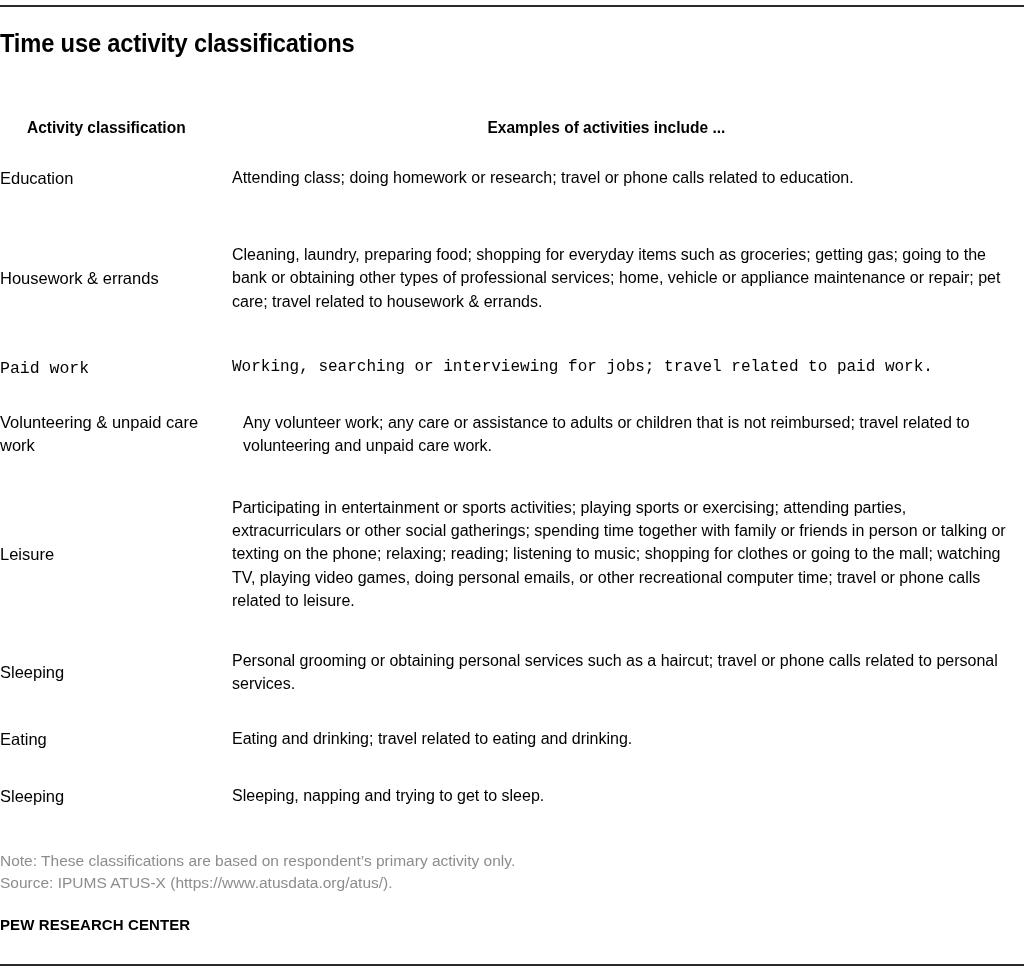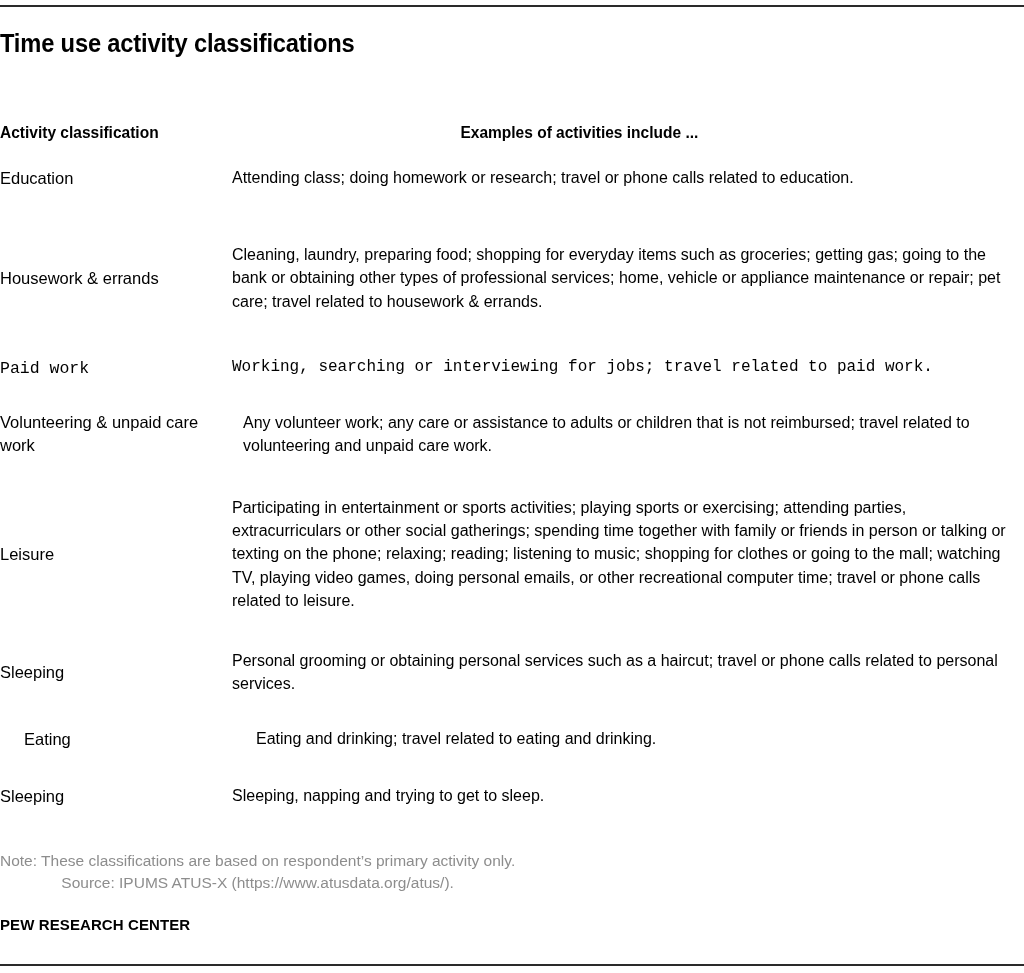--- a/index.html
+++ b/index.html
@@ -61,22 +61,23 @@
   
   .table {
     position: absolute;
     left: 0;
     top: 112px;
     width: 1016px;
   }
 
   .thead-row {
     display: flex;
-    align-items: flex-end;
+    align-items: center;
     height: 30px;
+    padding-left: 27px;
   }
   .col-label {
     width: 232px;
     flex: 0 0 232px;
     box-sizing: border-box;
     padding-right: 8px;
   }
   .col-desc {
     flex: 1 1 auto;
     box-sizing: border-box;
@@ -118,33 +119,33 @@
     padding-bottom: 7px;
   }
 
   
   .row-education   { height: 72px; }
   .row-housework   { height: 128px; }
   .row-paidwork    { height: 52px; font-family: Liberation Mono, monospace; }
   .row-volunteer   { height: 80px; gap: 11px; }
   .row-leisure     { height: 160px; }
   .row-grooming    { height: 76px; }
-  .row-eating      { height: 58px; padding-left: 24px; }
+  .row-eating      { height: 58px; }
   .row-sleeping    { height: 56px; align-items: center; }
 
   
   .notes {
     position: absolute;
     left: 0;
     top: 850px;
     font-size: 15.5px;
     line-height: 22px;
     color: #8d8d8d;
   }
-  .notes div { white-space: nowrap; text-align: center; }
+  .notes div { white-space: nowrap; }
 
   .brand {
     position: absolute;
     left: 0;
     top: 916px;
     font-size: 15px;
     font-weight: bold;
     letter-spacing: 0.1px;
     color: #000000;
     white-space: nowrap;

